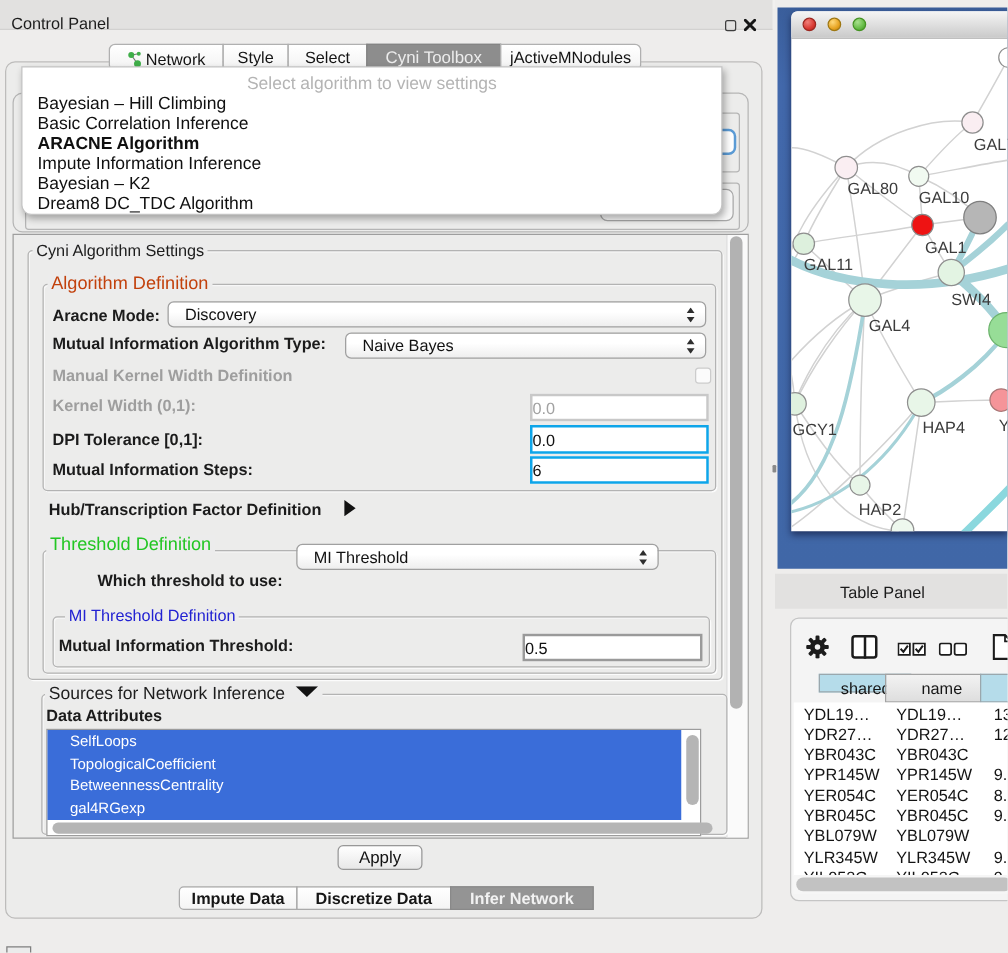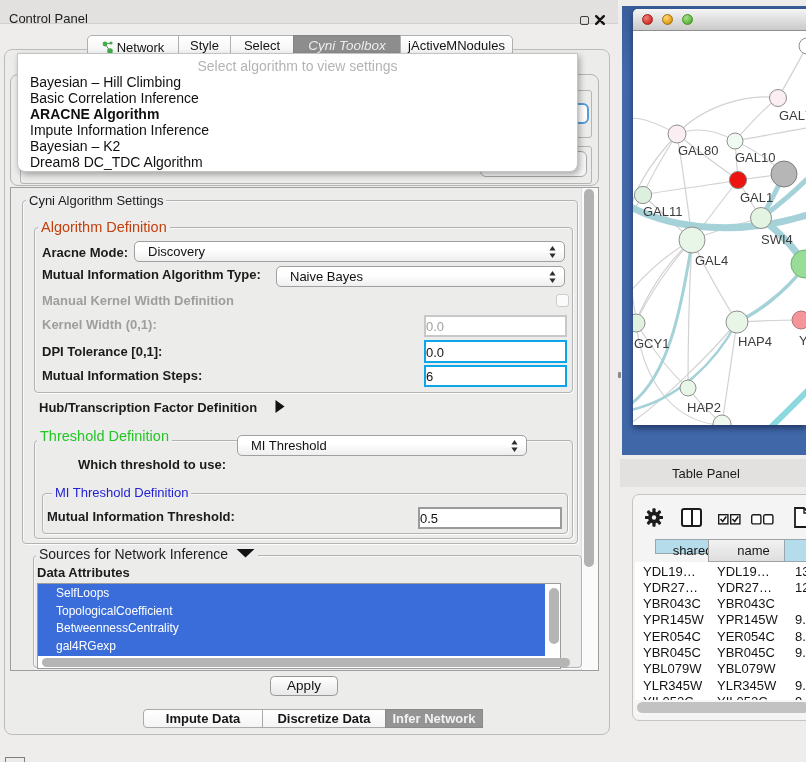--- a/index.html
+++ b/index.html
@@ -31,21 +31,21 @@
 <div class="a" style="left:88px;top:35px;z-index:4;">
   <div class="tabtop" style="width:92px;border-radius:5px 0 0 5px;text-align:center;padding:2px;"><span style="display:inline-block;vertical-align:-2px;margin-right:4px;"><svg width="11" height="13" viewBox="0 0 11 13">
           <line x1="3" y1="3" x2="8" y2="10" stroke="#777" stroke-width="1"></line>
           <line x1="3" y1="3" x2="9" y2="2" stroke="#777" stroke-width="1"></line>
           <circle cx="3" cy="3" r="2.4" fill="#3fae49"></circle>
           <circle cx="8" cy="10" r="2.8" fill="#3fae49"></circle>
           <circle cx="9" cy="2" r="1.6" fill="#3fae49"></circle>
         </svg></span>Network</div>
   <div class="tabtop" style="width:53px;text-align:center;padding:0;">Style</div>
   <div class="tabtop" style="width:64px;text-align:center;padding:0;">Select</div>
-  <div class="tabtop" style="width:108px;text-align:center;padding:0;background:#8d8d8d;color:#ececec;border-color:#848484;font-size:13.5px;font-style:italic;">Cyni Toolbox</div>
+  <div class="tabtop" style="width:108px;text-align:center;padding:0;background:#8d8d8d;color:#ececec;border-color:#848484;font-size:13.5px;">Cyni Toolbox</div>
   <div class="tabtop" style="width:113px;text-align:center;padding:0;border-radius:0 5px 5px 0;">jActiveMNodules</div>
 </div>
 
 <div class="a" style="left:10px;top:74px;width:589px;height:112px;background:#ececeb;border:1px solid #b5b5b5;border-radius:8px;"></div>
 <div class="a" style="left:20px;top:90px;width:572px;height:48px;border:1px solid #b5b5b5;border-radius:3px;"></div>
 <div class="a" style="left:540px;top:103px;width:49px;height:21px;border:2px solid #5b9bd5;border-radius:6px;background:#fff;"></div>
 <div class="a" style="left:20px;top:146px;width:572px;height:38px;border:1px solid #b5b5b5;border-radius:3px;"></div>
 <div class="a" style="left:480px;top:151px;width:107px;height:26px;border:1px solid #a8a8a8;border-radius:6px;background:#f7f7f7;"></div>
 
 <div class="a" style="left:10px;top:187px;width:589px;height:484px;background:#ececeb;border:1px solid #9e9e9e;"></div>
@@ -119,23 +119,23 @@
 
 <div class="a" style="left:37px;top:583px;width:524px;height:86px;background:#ffffff;border:1px solid #9c9c9c;"></div>
 <div class="a" style="left:38px;top:584px;width:507px;height:72px;background:#3a6dd9;"></div>
 <div class="a" style="left:56px;top:585px;font-size:12px;color:#ffffff;line-height:17.5px;white-space:nowrap;">SelfLoops<br>TopologicalCoefficient<br>BetweennessCentrality<br>gal4RGexp</div>
 <div class="a" style="left:549px;top:588px;width:10px;height:56px;background:#b5b5b5;border-radius:5px;"></div>
 <div class="a" style="left:42px;top:658px;width:528px;height:9px;background:#b5b5b5;border-radius:4.5px;"></div>
 
 <div class="a" style="left:270px;top:676px;width:68px;height:20px;border:1px solid #989898;border-radius:4.5px;background:linear-gradient(#ffffff,#e8e8e8);font-size:13.5px;color:#111;text-align:center;line-height:18px;">Apply</div>
 
 <div class="a" style="left:144px;top:709px;z-index:4;">
-  <div class="tabbot" style="width:120px;text-align:center;padding:0;border-radius:4px 0 0 4px;">Impute Data</div>
+  <div class="tabbot" style="width:95px;text-align:center;padding:0;border-radius:4px 0 0 4px;">Impute Data</div>
   <div class="tabbot" style="width:124px;text-align:center;padding:0;">Discretize Data</div>
-  <div class="tabbot" style="width:98px;text-align:center;padding:0;background:#949494;color:#f2f2f2;border-color:#898989;">Infer Network</div>
+  <div class="tabbot" style="width:115px;text-align:center;padding:0;background:#949494;color:#f2f2f2;border-color:#898989;">Infer Network</div>
 </div>
 
 <div class="a" style="left:5px;top:757px;width:20px;height:8px;border:1.5px solid #7f7f7f;background:#ebebeb;"></div>
 
 <div class="a" style="left:622px;top:6px;width:184px;height:449px;background:linear-gradient(180deg,#3a5e9b,#4268ab 14%,#4067a7);"></div>
 <div class="a" style="left:633px;top:9px;width:173px;height:416px;background:#fff;border-radius:5px 0 0 0;box-shadow:0 3px 6px rgba(0,0,30,0.5);"></div>
 <div class="a" style="left:633px;top:9px;width:173px;height:22px;background:linear-gradient(#f5f5f5,#cacaca);border-bottom:1px solid #8f8f8f;border-radius:5px 0 0 0;"></div>
 <div class="a" style="left:642px;top:14px;width:11px;height:11px;border-radius:50%;background:radial-gradient(circle at 35% 30%,#f0807a,#d93a33 60%,#ad2017);border:0.5px solid #9c2720;"></div>
 <div class="a" style="left:662px;top:14px;width:11px;height:11px;border-radius:50%;background:radial-gradient(circle at 35% 30%,#ffd97a,#e7a321 60%,#b97c0d);border:0.5px solid #9e7712;"></div>
 <div class="a" style="left:682px;top:14px;width:11px;height:11px;border-radius:50%;background:radial-gradient(circle at 35% 30%,#a8e08e,#65bc46 60%,#3f9026);border:0.5px solid #459323;"></div>

